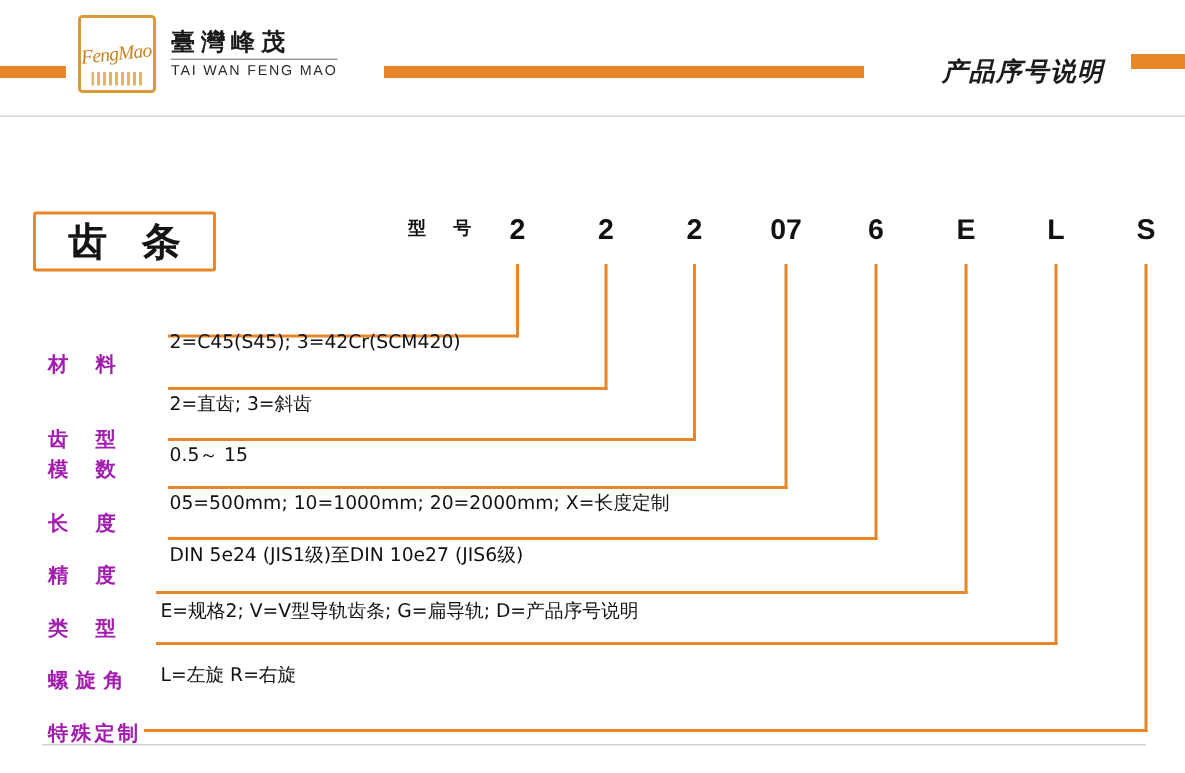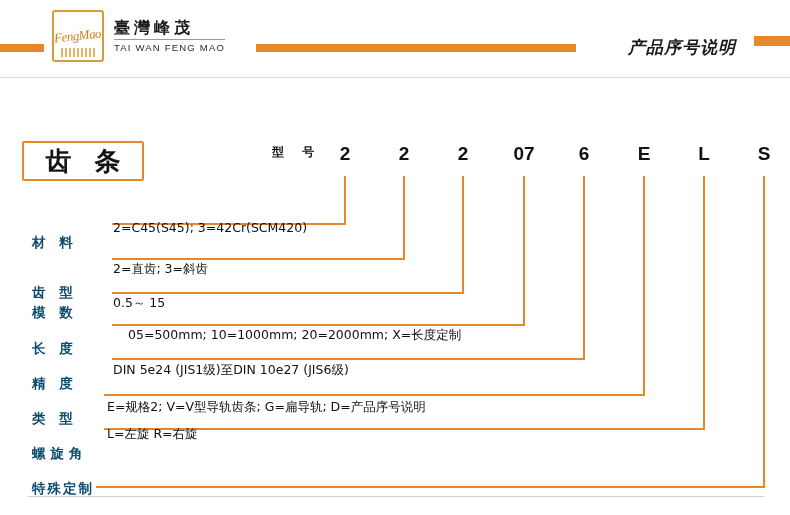--- a/index.html
+++ b/index.html
@@ -165,24 +165,24 @@
     font-size: 19px;
     font-weight: bold;
     color: #111;
     text-align: center;
   }
 
   
   .row-label {
     position: absolute;
     left: 32px;
-    font-family: Liberation Sans, sans-serif;
+    font-family: Liberation Mono, monospace;
     font-size: 13.5px;
     font-weight: bold;
-    color: #0c4a6e;
+    color: #a21caf;
     letter-spacing: 5px;
     white-space: nowrap;
   }
   .row-desc {
     position: absolute;
     font-family: "DejaVu Sans", sans-serif;
     font-size: 12.5px;
     color: #111;
     white-space: nowrap;
   }
@@ -273,26 +273,26 @@
 <div class="row-label" style="top:234px;">材 料</div>
 <div class="row-desc" style="left:113px; top:220px;">2=C45(S45); 3=42Cr(SCM420)</div>
 
 <div class="row-label" style="top:284px;">齿 型</div>
 <div class="row-desc" style="left:113px; top:261px;">2=直齿; 3=斜齿</div>
 
 <div class="row-label" style="top:304px;">模 数</div>
 <div class="row-desc" style="left:113px; top:295px;text-align:center;">0.5～ 15</div>
 
 <div class="row-label" style="top:340px;">长 度</div>
-<div class="row-desc" style="left:113px; top:327px;margin-left:15px;">05=500mm; 10=1000mm; 20=2000mm; X=长度定制</div>
+<div class="row-desc" style="left:113px; top:327px;">05=500mm; 10=1000mm; 20=2000mm; X=长度定制</div>
 
 <div class="row-label" style="top:375px;text-align:right;">精 度</div>
 <div class="row-desc" style="left:113px; top:362px;">DIN 5e24 (JIS1级)至DIN 10e27 (JIS6级)</div>
 
 <div class="row-label" style="top:410px;">类 型</div>
 <div class="row-desc" style="left:107px; top:399px;">E=规格2; V=V型导轨齿条; G=扁导轨; D=产品序号说明</div>
 
 <div class="row-label" style="top:445px;">螺旋角</div>
-<div class="row-desc" style="left:107px; top:426px;">L=左旋     R=右旋</div>
+<div class="row-desc" style="left:107px; top:442px;">L=左旋     R=右旋</div>
 
 <div class="row-label" style="top:480px; letter-spacing:2px;">特殊定制</div>
 
 <div class="bottom-rule"></div>
 
 </body></html>

